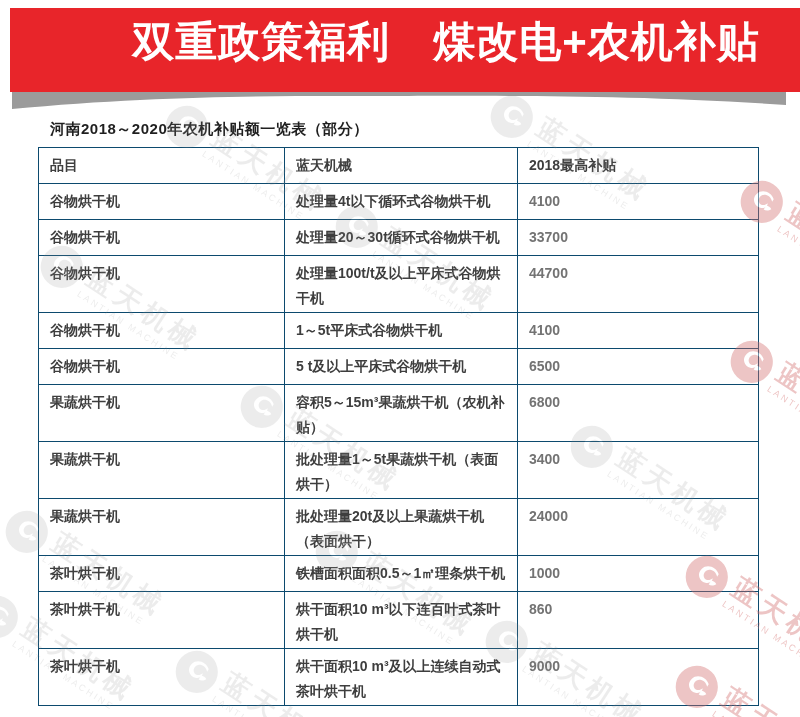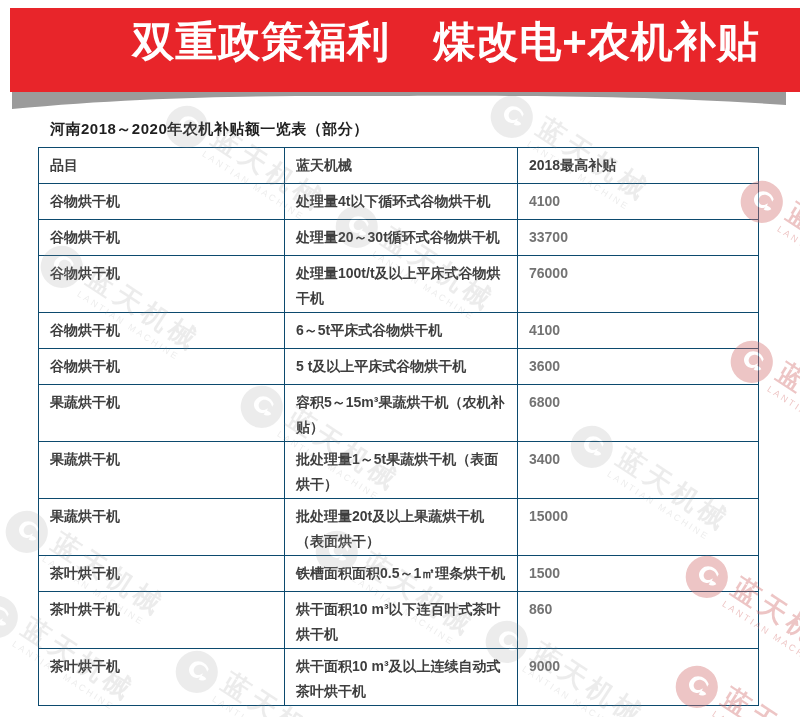--- a/index.html
+++ b/index.html
@@ -68,51 +68,51 @@
             <td class="num">4100</td>
           </tr>
           <tr>
             <td>谷物烘干机</td>
             <td>处理量20～30t循环式谷物烘干机</td>
             <td class="num">33700</td>
           </tr>
           <tr>
             <td>谷物烘干机</td>
             <td>处理量100t/t及以上平床式谷物烘干机</td>
-            <td class="num">76000</td>
-          </tr>
-          <tr>
-            <td>谷物烘干机</td>
-            <td>6～5t平床式谷物烘干机</td>
+            <td class="num">44700</td>
+          </tr>
+          <tr>
+            <td>谷物烘干机</td>
+            <td>1～5t平床式谷物烘干机</td>
             <td class="num">4100</td>
           </tr>
           <tr>
             <td>谷物烘干机</td>
             <td>5 t及以上平床式谷物烘干机</td>
-            <td class="num">3600</td>
+            <td class="num">6500</td>
           </tr>
           <tr>
             <td>果蔬烘干机</td>
             <td>容积5～15m³果蔬烘干机（农机补贴）</td>
             <td class="num">6800</td>
           </tr>
           <tr>
             <td>果蔬烘干机</td>
             <td>批处理量1～5t果蔬烘干机（表面烘干）</td>
             <td class="num">3400</td>
           </tr>
           <tr>
             <td>果蔬烘干机</td>
             <td>批处理量20t及以上果蔬烘干机（表面烘干）</td>
-            <td class="num">15000</td>
+            <td class="num">24000</td>
           </tr>
           <tr>
             <td>茶叶烘干机</td>
             <td>铁槽面积面积0.5～1㎡理条烘干机</td>
-            <td class="num">1500</td>
+            <td class="num">1000</td>
           </tr>
           <tr>
             <td>茶叶烘干机</td>
             <td>烘干面积10 m³以下连百叶式茶叶烘干机</td>
             <td class="num">860</td>
           </tr>
           <tr>
             <td>茶叶烘干机</td>
             <td>烘干面积10 m³及以上连续自动式茶叶烘干机</td>
             <td class="num">9000</td>

